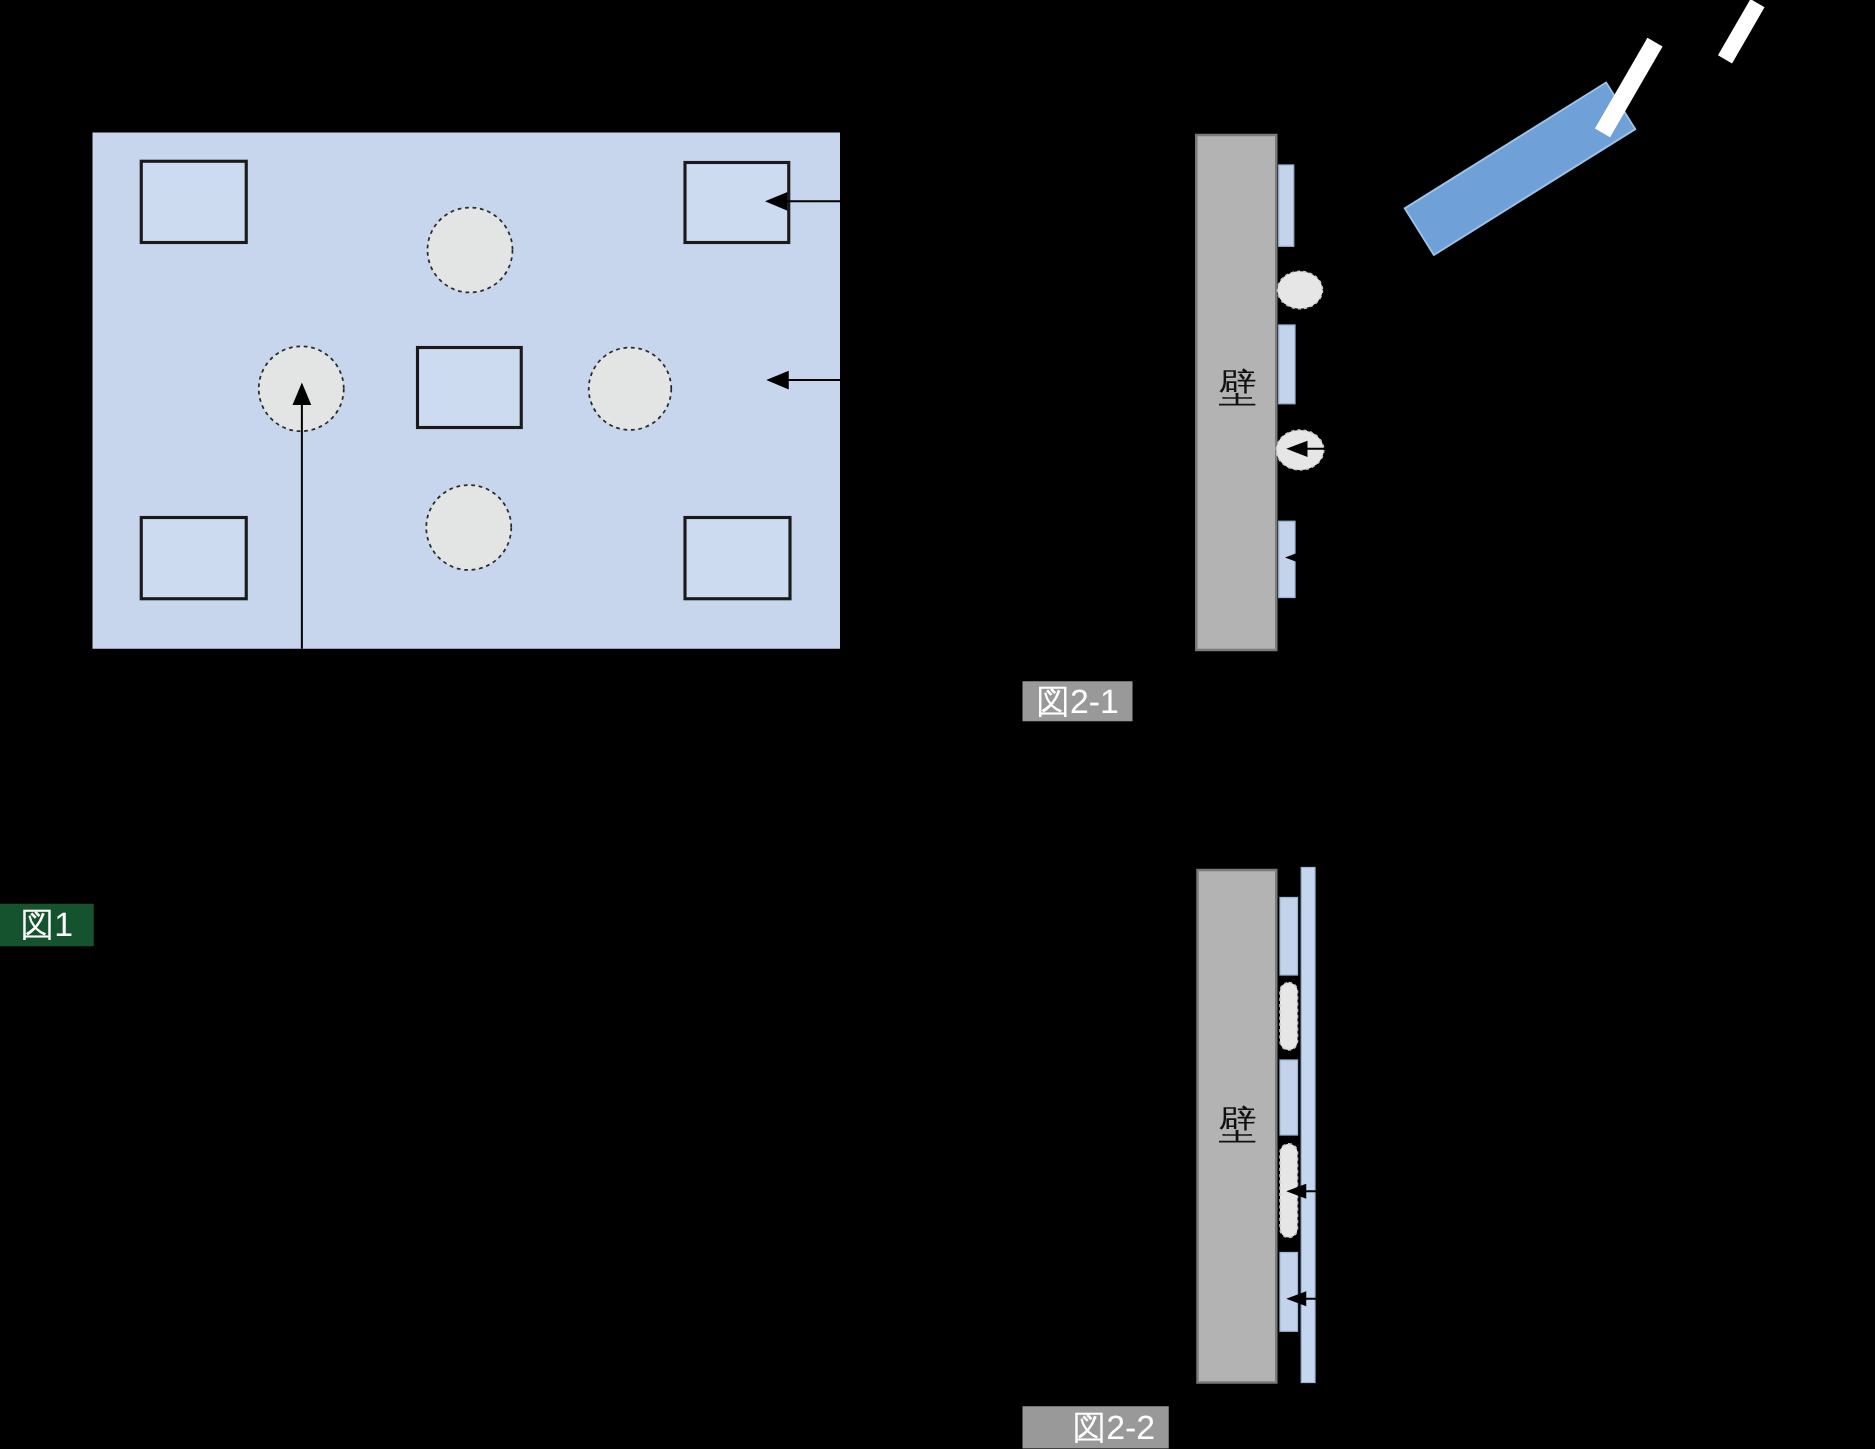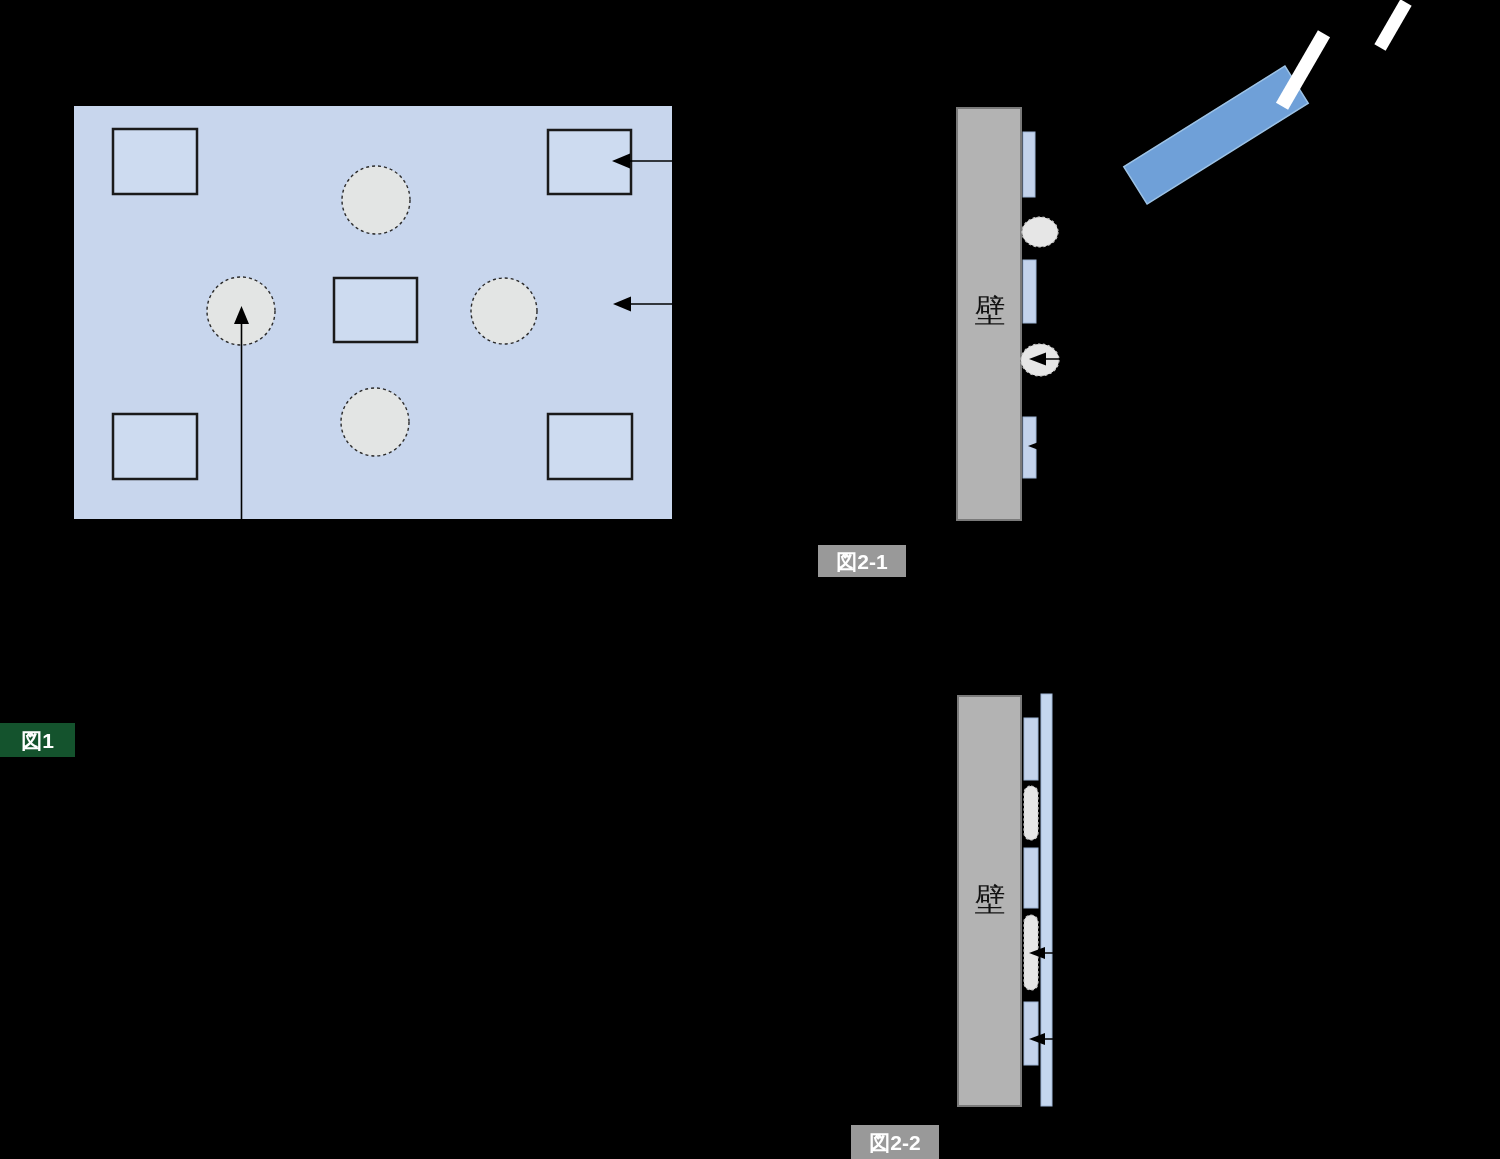--- a/index.html
+++ b/index.html
@@ -13,21 +13,21 @@
   .wall{stroke:#7a7a7a;stroke-width:2;}
   .wall-label{font-size:31px;font-weight:400;fill:#111;text-anchor:middle;}
   .strip{stroke:#9fb6d6;stroke-width:1;}
   .tile-panel{stroke:#9fb6d6;stroke-width:1;}
   .dab{stroke:#c9c9c9;stroke-width:1.2;stroke-dasharray:2.5 2.5;}
   .arrow-line{stroke:#000;stroke-width:1.6;fill:none;}
   .arrow-head{fill:#000;stroke:none;}
   .tool-bar{stroke:#9dc3e6;stroke-width:1.5;}
   .white-strip{stroke:none;}
   .badge{position:absolute;display:flex;align-items:center;justify-content:center;
-         color:#fff;font-weight:bold;font-size:21px;line-height:1;}
+         color:#fff;font-weight:normal;font-size:27px;line-height:1;}
 </style>
 </head>
 <body>
 
 <div class="canvas">
   <svg width="1500" height="1159" viewBox="0 0 1500 1159">
 
     <g>
       <rect class="fig-rect" x="74" y="106" width="598" height="413" fill="#c8d6ed"></rect>
 
@@ -106,14 +106,14 @@
       </g>
       <g>
         <line class="arrow-line" x1="1118" y1="1039" x2="1043" y2="1039"></line>
         <polygon class="arrow-head" points="1029,1039 1045,1033 1045,1045"></polygon>
       </g>
     </g>
   </svg>
 
   <div class="badge" style="left:0px;top:723px;width:75px;height:34px;background:#14532d;">図1</div>
   <div class="badge" style="left:818px;top:545px;width:88px;height:32px;background:#999999;">図2-1</div>
-  <div class="badge" style="left:851px;top:1125px;width:88px;height:34px;background:#999999;">図2-2</div>
+  <div class="badge" style="left:818px;top:1125px;width:88px;height:34px;background:#999999;padding-left:29px;">図2-2</div>
 </div>
 
 </body></html>

